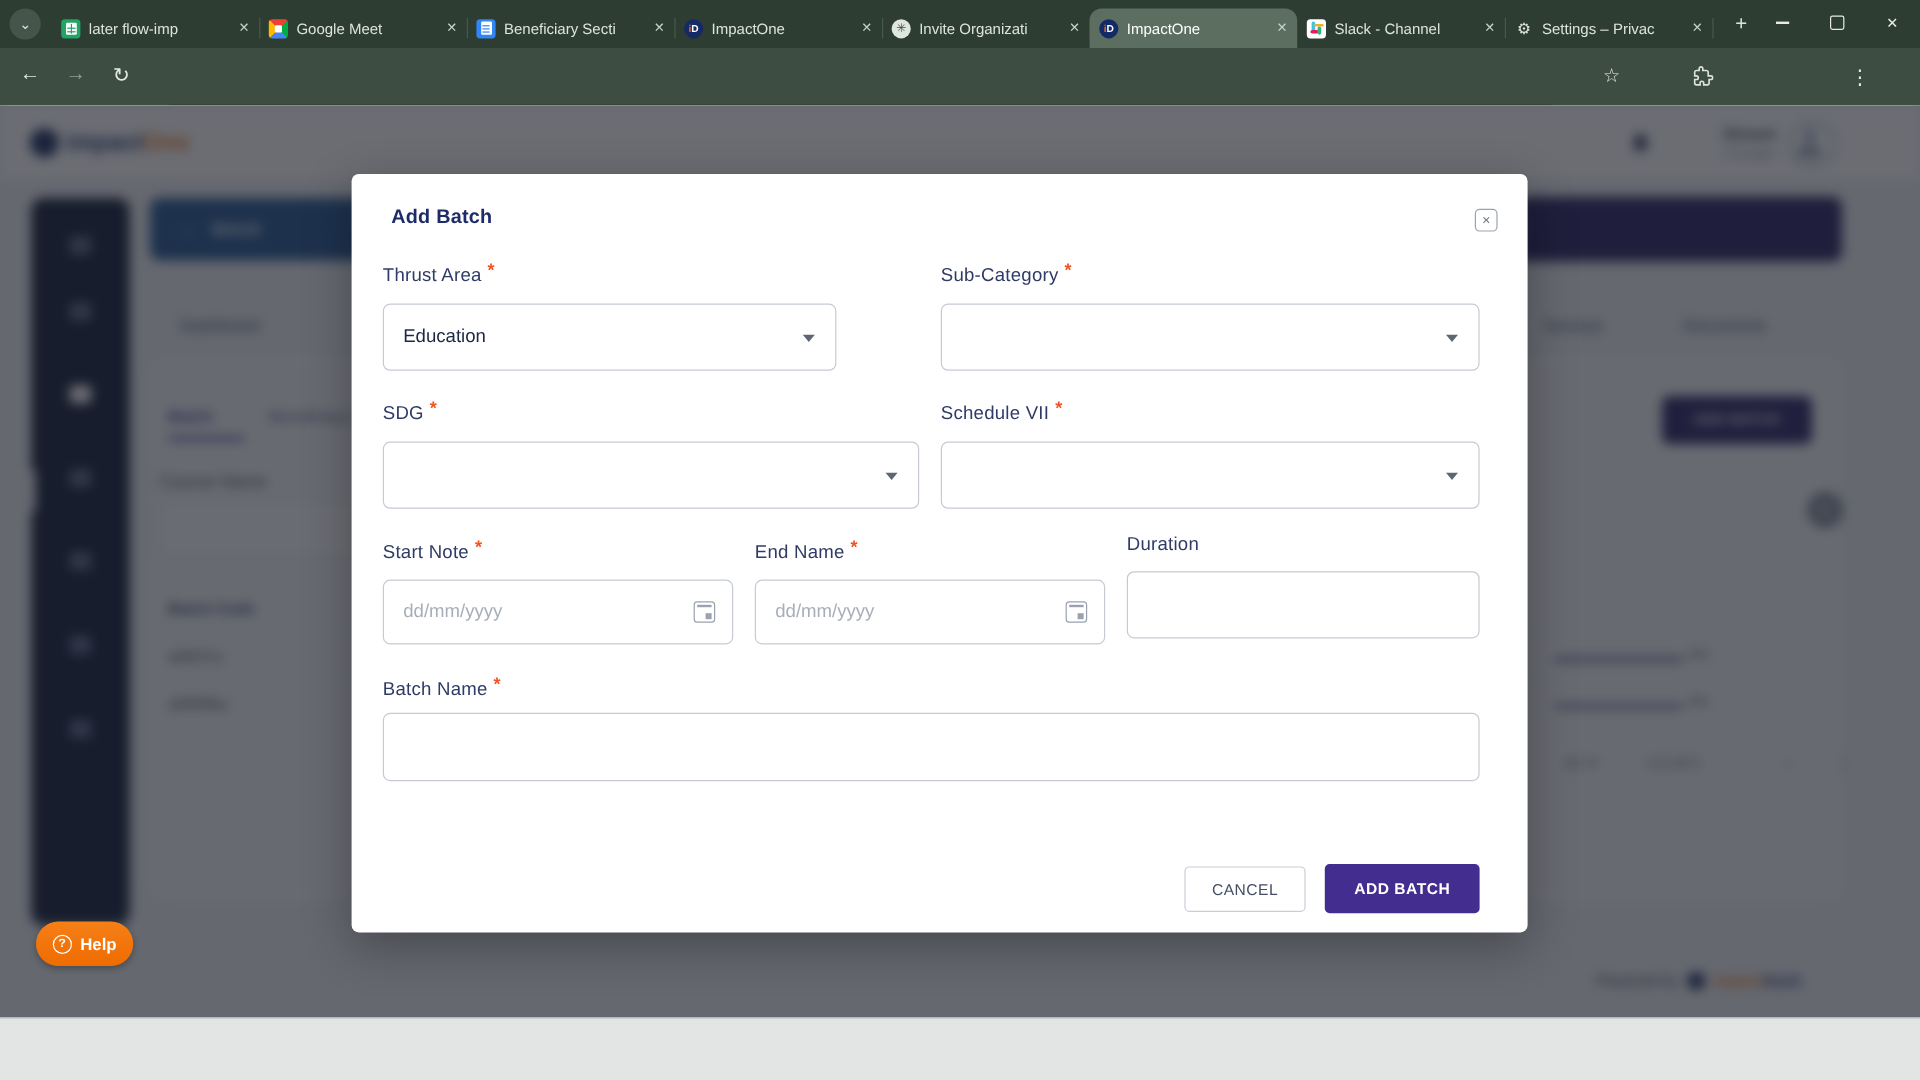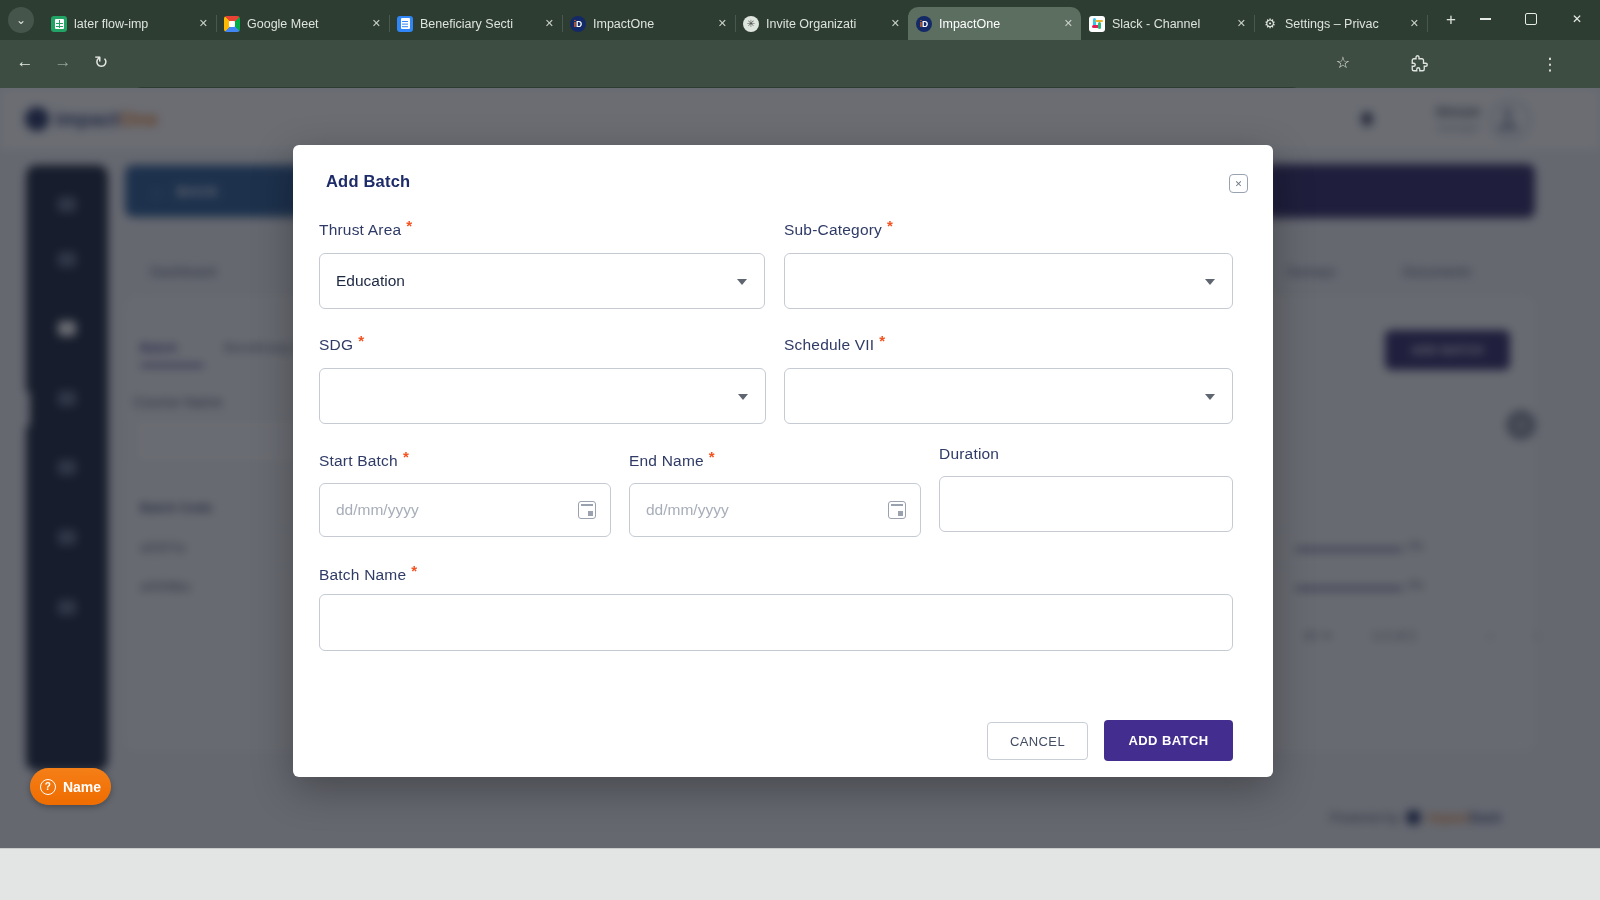--- a/index.html
+++ b/index.html
@@ -130,21 +130,21 @@
   .lbl{position:absolute;font-size:15.5px;color:#2f3b66;letter-spacing:.2px}
   .req{color:#f4511e;font-size:15px;position:relative;top:-4px;margin-left:5px;font-weight:bold}
   .sel,.inp{position:absolute;background:#fff;border:1px solid #c5cad3;border-radius:6px;box-sizing:border-box}
   .sel-val{position:absolute;left:16px;top:50%;transform:translateY(-50%);font-size:15.5px;color:#1c2742}
   .caret{position:absolute;right:17px;top:50%;margin-top:-2px;width:0;height:0;
          border-left:5px solid transparent;border-right:5px solid transparent;border-top:6px solid #5f6670}
   .ph{position:absolute;left:16px;top:50%;transform:translateY(-50%);font-size:15.5px;color:#a8aeb9}
   .cal{position:absolute;right:14px;top:50%;margin-top:-9px;width:16px;height:16px;border:1.7px solid #9aa2af;border-radius:3px}
   .cal::before{content:'';position:absolute;left:2px;right:2px;top:2px;height:2px;background:#9aa2af}
   .cal::after{content:'';position:absolute;right:2.5px;bottom:2.5px;width:5px;height:5px;background:#9aa2af}
-  .f-thrust-l{left:26px;top:76px}   .f-thrust{left:26px;top:108px;width:446px;height:56px}
+  .f-thrust-l{left:26px;top:76px}   .f-thrust{left:26px;top:108px;width:378px;height:56px}
   .f-subcat-l{left:491px;top:76px}  .f-subcat{left:491px;top:108px;width:449px;height:56px}
   .f-sdg-l{left:26px;top:191px}     .f-sdg{left:26px;top:223px;width:447px;height:56px}
   .f-sched-l{left:491px;top:191px}  .f-sched{left:491px;top:223px;width:449px;height:56px}
   .f-start-l{left:26px;top:307px}   .f-start{left:26px;top:338px;width:292px;height:54px}
   .f-end-l{left:336px;top:307px}    .f-end{left:336px;top:338px;width:292px;height:54px}
   .f-dur-l{left:646px;top:300px}    .f-dur{left:646px;top:331px;width:294px;height:56px}
   .f-bname-l{left:26px;top:421px}   .f-bname{left:26px;top:449px;width:914px;height:57px}
   .note{position:absolute;left:0;right:0;top:529px;text-align:center;color:#ff5722;font-size:19.5px;font-weight:bold;letter-spacing:.2px}
   .btn-cancel{position:absolute;left:694px;top:577px;width:101px;height:38px;border:1px solid #c9cdd6;border-radius:4px;
               background:#fff;color:#424d63;font-size:13px;letter-spacing:.4px;display:flex;align-items:center;justify-content:center;box-sizing:border-box}
@@ -327,21 +327,21 @@
       <span>Powered by</span>
       <span class="dot"></span>
       <span><span class="b1">impact</span><span class="b2">Dash</span></span>
     </div>
   </div>
 
   <div class="overlay"></div>
 
   <div class="helpbtn">
     <span class="q">?</span>
-    <span class="hl">Name</span>
+    <span class="hl">Help</span>
   </div>
 
   <div class="modal">
     <div class="m-title">Add Batch</div>
     <div class="m-close">
         <span>✕</span>
       </div>
 
     <div class="lbl f-thrust-l"><span>Thrust Area</span><span class="req">*</span></div>
     <div class="sel f-thrust">
@@ -360,21 +360,21 @@
       <span class="sel-val"></span>
       <span class="caret"></span>
     </div>
 
     <div class="lbl f-sched-l"><span>Schedule VII</span><span class="req">*</span></div>
     <div class="sel f-sched">
       <span class="sel-val"></span>
       <span class="caret"></span>
     </div>
 
-    <div class="lbl f-start-l"><span>Start Batch</span><span class="req">*</span></div>
+    <div class="lbl f-start-l"><span>Start Note</span><span class="req">*</span></div>
     <div class="inp f-start">
       <span class="ph">dd/mm/yyyy</span>
       <span class="cal"></span>
     </div>
 
     <div class="lbl f-end-l"><span>End Name</span><span class="req">*</span></div>
     <div class="inp f-end">
       <span class="ph">dd/mm/yyyy</span>
       <span class="cal"></span>
     </div>

